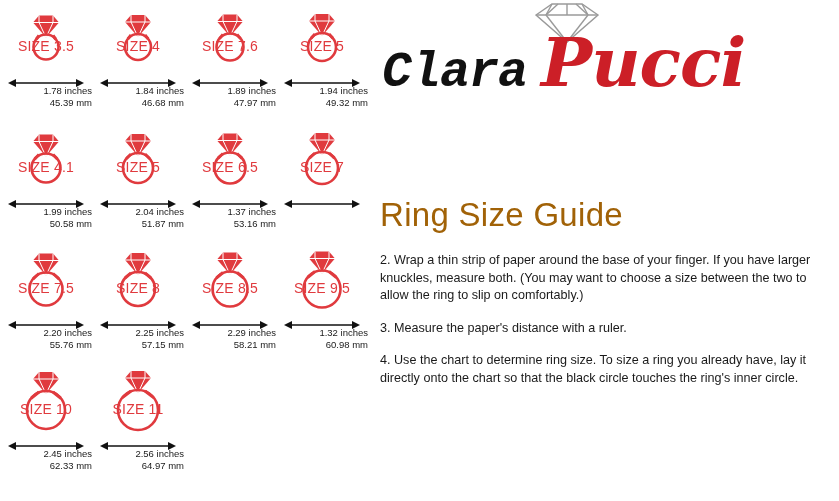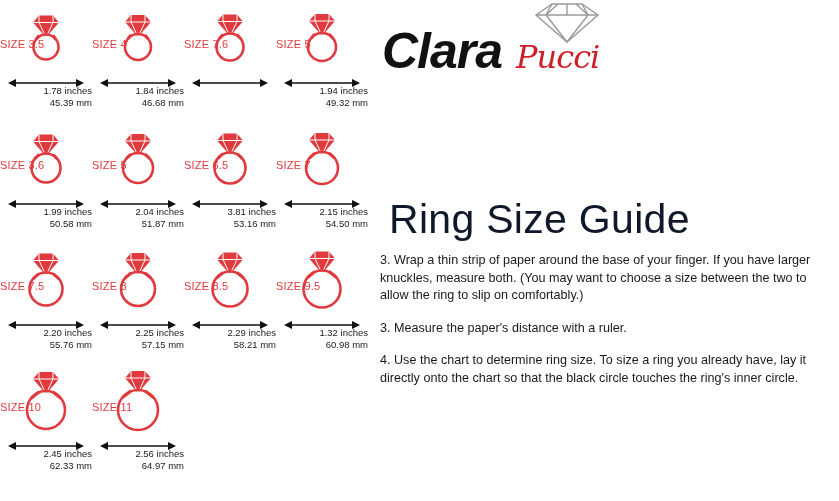--- a/index.html
+++ b/index.html
@@ -41,21 +41,22 @@
   }
   .ring-svg {
     display: block;
     margin: 0 auto;
   }
   .size-label {
     position: absolute;
     left: 0;
     right: 0;
     top: 36px;
-    font-size: 11px;
+    text-align: center;
+    font-size: 14px;
     color: #e03a3e;
     letter-spacing: .2px;
     font-family: "Liberation Sans", sans-serif;
   }
   .arrow-wrap {
     position: absolute;
     left: 8px;
     right: 8px;
     top: 72px;
     height: 10px;
@@ -87,45 +88,44 @@
     height: 110px;
   }
   .logo-text {
     position: absolute;
     top: 22px;
     left: 10px;
     width: 400px;
     height: 70px;
   }
   .brand-first {
-    font-family: Liberation Sans, sans-serif;
+    font-family: Liberation Mono, monospace;
     font-style: italic;
     font-weight: bold;
     font-size: 50px;
     color: #111111;
     letter-spacing: -1px;
     text-align: center;
   }
   .brand-second {
     font-family: "DejaVu Serif", serif;
     font-style: italic;
-    font-weight: normal;
-    font-size: 32px;
+    font-weight: bold;
+    font-size: 68px;
     color: #cc1f27;
     letter-spacing: -1px;
   }
   .guide-title {
     position: absolute;
     left: 8px;
     top: 196px;
-    font-size: 41px;
-    color: #0f172a;
+    font-size: 33px;
+    color: #a16207;
     font-family: "Liberation Sans", sans-serif;
     letter-spacing: .3px;
-    margin-left: 9px;
   }
   .steps {
     position: absolute;
     left: 8px;
     top: 252px;
     width: 452px;
   }
   .step {
     font-size: 12.6px;
     line-height: 17.5px;
@@ -181,20 +181,24 @@
           <path d="M33,19.5 L59,19.5 M39,19.5 L46,34.5 M53,19.5 L46,34.5 M39,12.5 L39,19.5 M53,12.5 L53,19.5" stroke="#ffffff" stroke-width="1" fill="none"></path>
           <path d="M35.47,36.63 L39,32.5 M56.53,36.63 L53,32.5" stroke="#e03a3e" stroke-width="3" fill="none"></path>
           <circle cx="46" cy="45" r="13.5" fill="none" stroke="#e03a3e" stroke-width="2.6"></circle>
         </svg>
         <div class="size-label">SIZE 7.6</div>
         <div class="arrow-wrap"><svg width="76" height="10" viewBox="0 0 76 10">
             <line x1="6" y1="5" x2="70" y2="5" stroke="#111" stroke-width="1.6"></line>
             <polygon points="0,5 8,1 8,9" fill="#111"></polygon>
             <polygon points="76,5 68,1 68,9" fill="#111"></polygon>
           </svg></div>
+        <div class="meas">
+          <div>1.89 inches</div>
+          <div>47.97 mm</div>
+        </div>
       </div>
       <div class="cell">
         <svg width="92" height="72" viewBox="0 0 92 72" class="ring-svg">
           <polygon points="33,19 39,12 53,12 59,19 46,34" fill="#e03a3e"></polygon>
           <path d="M33,19 L59,19 M39,19 L46,34 M53,19 L46,34 M39,12 L39,19 M53,12 L53,19" stroke="#ffffff" stroke-width="1" fill="none"></path>
           <path d="M35.08,36.32 L39,32 M56.92,36.32 L53,32" stroke="#e03a3e" stroke-width="3" fill="none"></path>
           <circle cx="46" cy="45" r="14" fill="none" stroke="#e03a3e" stroke-width="2.6"></circle>
         </svg>
         <div class="size-label">SIZE 5</div>
         <div class="arrow-wrap"><svg width="76" height="10" viewBox="0 0 76 10">
@@ -207,21 +211,21 @@
           <div>49.32 mm</div>
         </div>
       </div>
       <div class="cell">
         <svg width="92" height="72" viewBox="0 0 92 72" class="ring-svg">
           <polygon points="33,18.5 39,11.5 53,11.5 59,18.5 46,33.5" fill="#e03a3e"></polygon>
           <path d="M33,18.5 L59,18.5 M39,18.5 L46,33.5 M53,18.5 L46,33.5 M39,11.5 L39,18.5 M53,11.5 L53,18.5" stroke="#ffffff" stroke-width="1" fill="none"></path>
           <path d="M34.69,36.01 L39,31.5 M57.31,36.01 L53,31.5" stroke="#e03a3e" stroke-width="3" fill="none"></path>
           <circle cx="46" cy="45" r="14.5" fill="none" stroke="#e03a3e" stroke-width="2.6"></circle>
         </svg>
-        <div class="size-label">SIZE 3.6</div>
+        <div class="size-label">SIZE 4.1</div>
         <div class="arrow-wrap"><svg width="76" height="10" viewBox="0 0 76 10">
             <line x1="6" y1="5" x2="70" y2="5" stroke="#111" stroke-width="1.6"></line>
             <polygon points="0,5 8,1 8,9" fill="#111"></polygon>
             <polygon points="76,5 68,1 68,9" fill="#111"></polygon>
           </svg></div>
         <div class="meas">
           <div>1.99 inches</div>
           <div>50.58 mm</div>
         </div>
       </div>
@@ -250,41 +254,37 @@
           <path d="M33.91,35.39 L39,30.5 M58.09,35.39 L53,30.5" stroke="#e03a3e" stroke-width="3" fill="none"></path>
           <circle cx="46" cy="45" r="15.5" fill="none" stroke="#e03a3e" stroke-width="2.6"></circle>
         </svg>
         <div class="size-label">SIZE 6.5</div>
         <div class="arrow-wrap"><svg width="76" height="10" viewBox="0 0 76 10">
             <line x1="6" y1="5" x2="70" y2="5" stroke="#111" stroke-width="1.6"></line>
             <polygon points="0,5 8,1 8,9" fill="#111"></polygon>
             <polygon points="76,5 68,1 68,9" fill="#111"></polygon>
           </svg></div>
         <div class="meas">
-          <div>3.81 inches</div>
+          <div>1.37 inches</div>
           <div>53.16 mm</div>
         </div>
       </div>
       <div class="cell">
         <svg width="92" height="72" viewBox="0 0 92 72" class="ring-svg">
           <polygon points="33,17 39,10 53,10 59,17 46,32" fill="#e03a3e"></polygon>
           <path d="M33,17 L59,17 M39,17 L46,32 M53,17 L46,32 M39,10 L39,17 M53,10 L53,17" stroke="#ffffff" stroke-width="1" fill="none"></path>
           <path d="M33.519999999999996,35.08 L39,30 M58.480000000000004,35.08 L53,30" stroke="#e03a3e" stroke-width="3" fill="none"></path>
           <circle cx="46" cy="45" r="16" fill="none" stroke="#e03a3e" stroke-width="2.6"></circle>
         </svg>
         <div class="size-label">SIZE 7</div>
         <div class="arrow-wrap"><svg width="76" height="10" viewBox="0 0 76 10">
             <line x1="6" y1="5" x2="70" y2="5" stroke="#111" stroke-width="1.6"></line>
             <polygon points="0,5 8,1 8,9" fill="#111"></polygon>
             <polygon points="76,5 68,1 68,9" fill="#111"></polygon>
           </svg></div>
-        <div class="meas">
-          <div>2.15 inches</div>
-          <div>54.50 mm</div>
-        </div>
       </div>
       <div class="cell">
         <svg width="92" height="72" viewBox="0 0 92 72" class="ring-svg">
           <polygon points="33,16.5 39,9.5 53,9.5 59,16.5 46,31.5" fill="#e03a3e"></polygon>
           <path d="M33,16.5 L59,16.5 M39,16.5 L46,31.5 M53,16.5 L46,31.5 M39,9.5 L39,16.5 M53,9.5 L53,16.5" stroke="#ffffff" stroke-width="1" fill="none"></path>
           <path d="M33.129999999999995,34.769999999999996 L39,29.5 M58.870000000000005,34.769999999999996 L53,29.5" stroke="#e03a3e" stroke-width="3" fill="none"></path>
           <circle cx="46" cy="45" r="16.5" fill="none" stroke="#e03a3e" stroke-width="2.6"></circle>
         </svg>
         <div class="size-label">SIZE 7.5</div>
         <div class="arrow-wrap"><svg width="76" height="10" viewBox="0 0 76 10">
@@ -406,19 +406,19 @@
         </g>
       </svg>
       <div class="logo-text">
         <span class="brand-first">Clara</span><span style="display:inline-block;width:14px"></span><span class="brand-second">Pucci</span>
       </div>
     </div>
 
     <div class="guide-title">Ring Size Guide</div>
 
     <div class="steps">
-      <div class="step">3.  Wrap a thin strip of paper around the base of your finger. If you have larger knuckles, measure both. (You may want to choose a size between the two to allow the ring to slip on comfortably.)</div>
+      <div class="step">2.  Wrap a thin strip of paper around the base of your finger. If you have larger knuckles, measure both. (You may want to choose a size between the two to allow the ring to slip on comfortably.)</div>
       <div class="step">3.  Measure the paper's distance with a ruler.</div>
       <div class="step">4.  Use the chart to determine ring size. To size a ring you already have, lay it directly onto the chart so that the black circle touches the ring's inner circle.</div>
     </div>
 
   </div>
 </div>
 
 </body></html>

